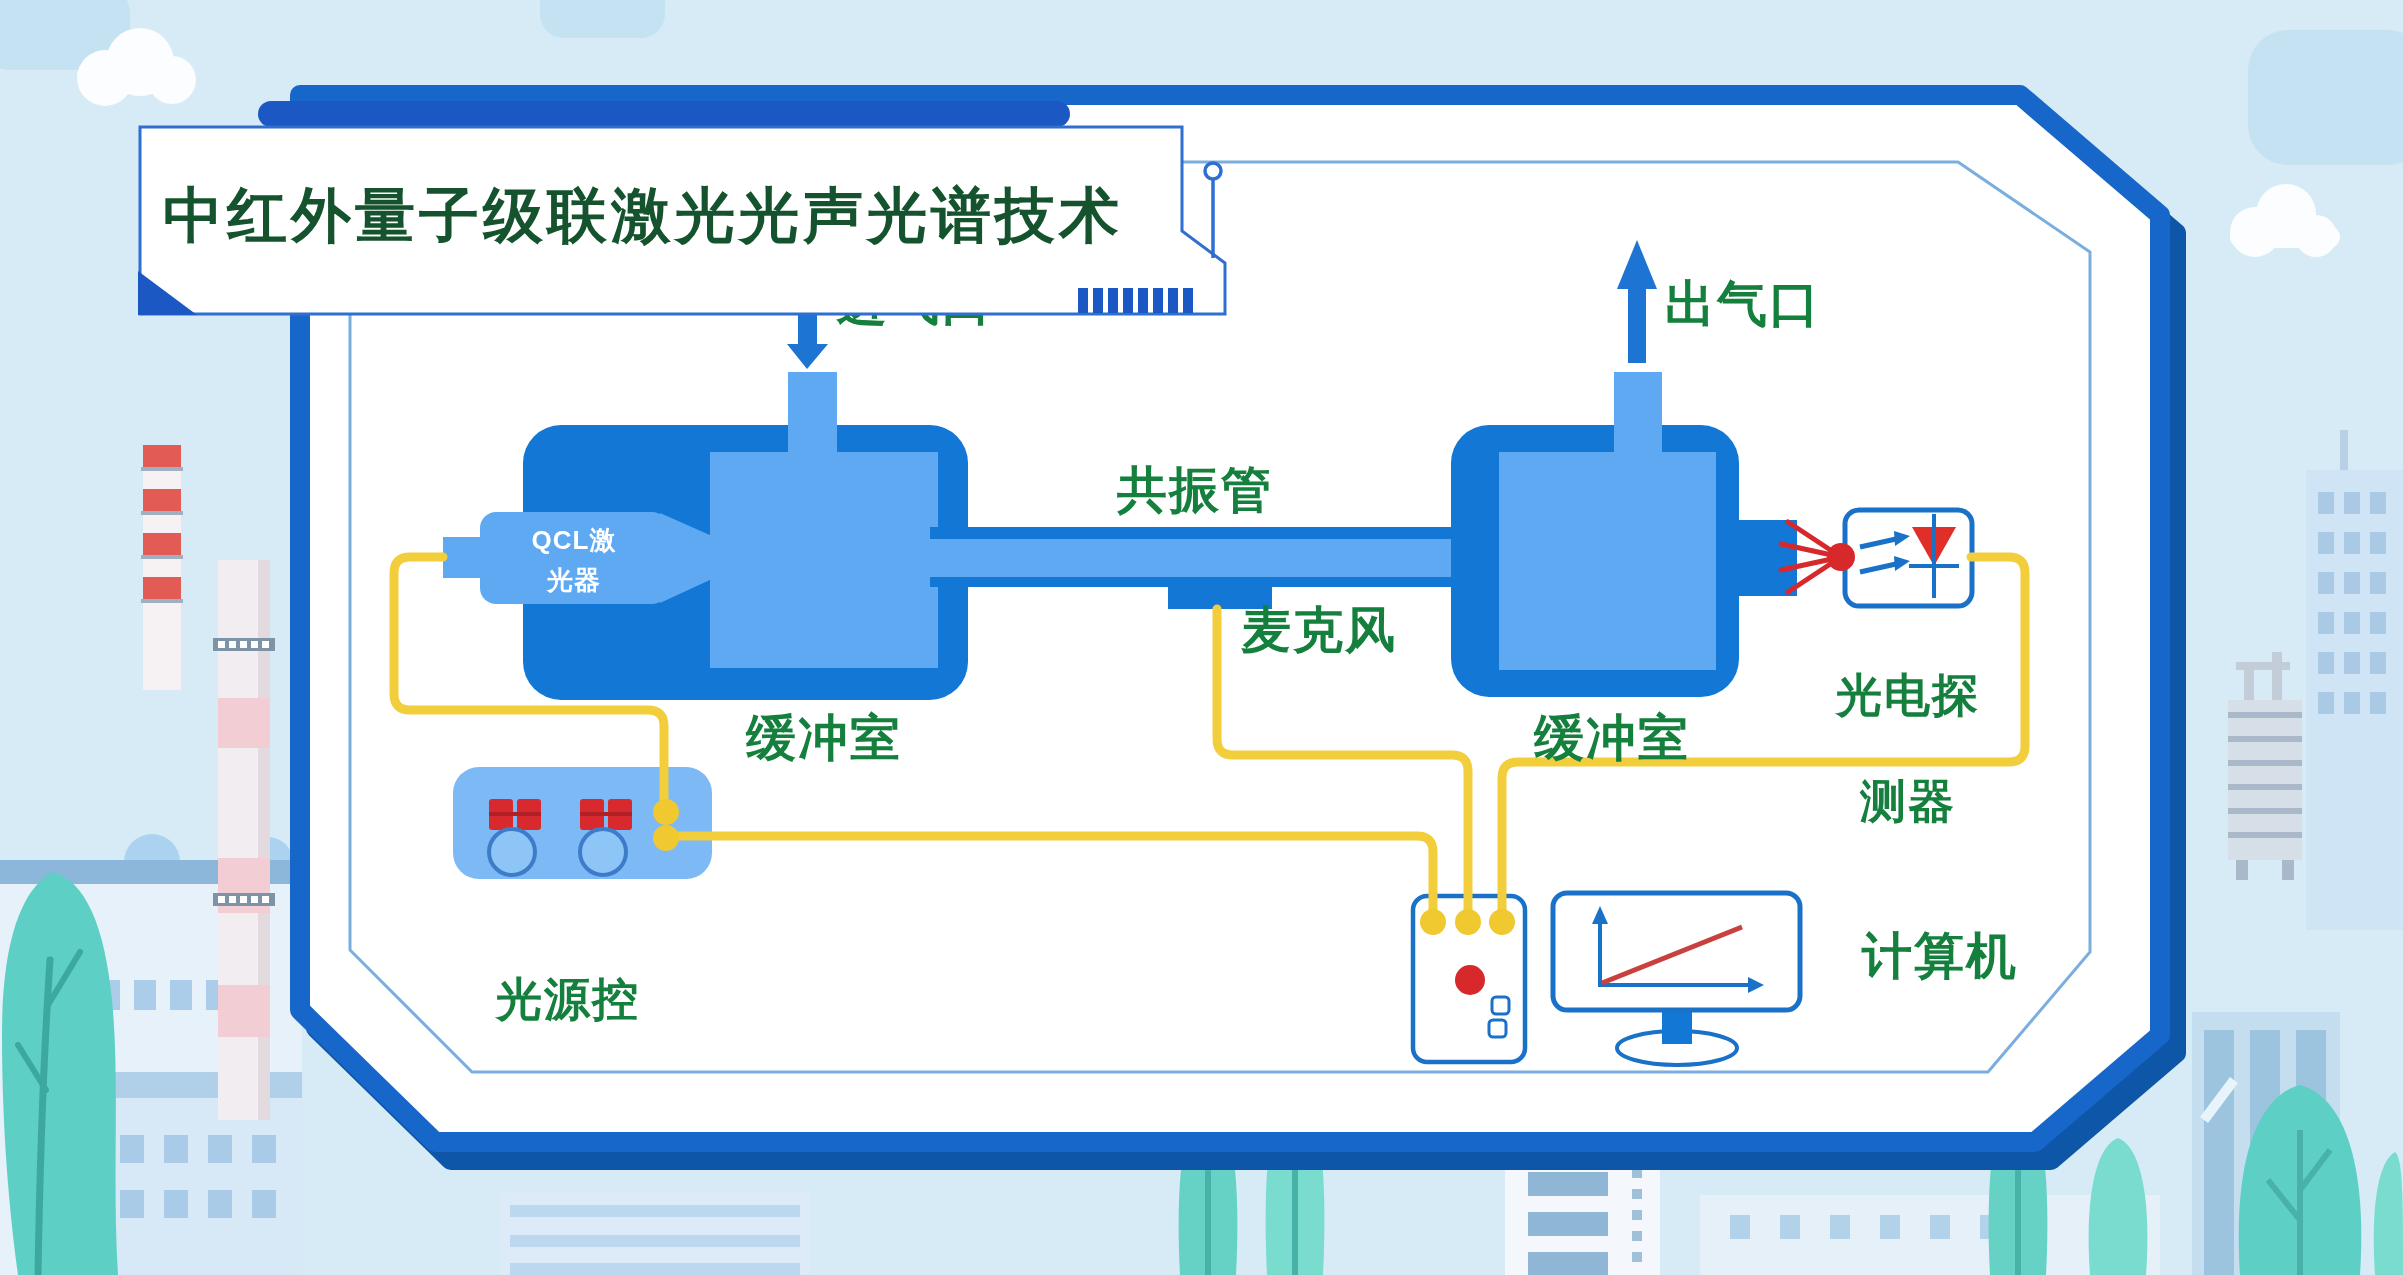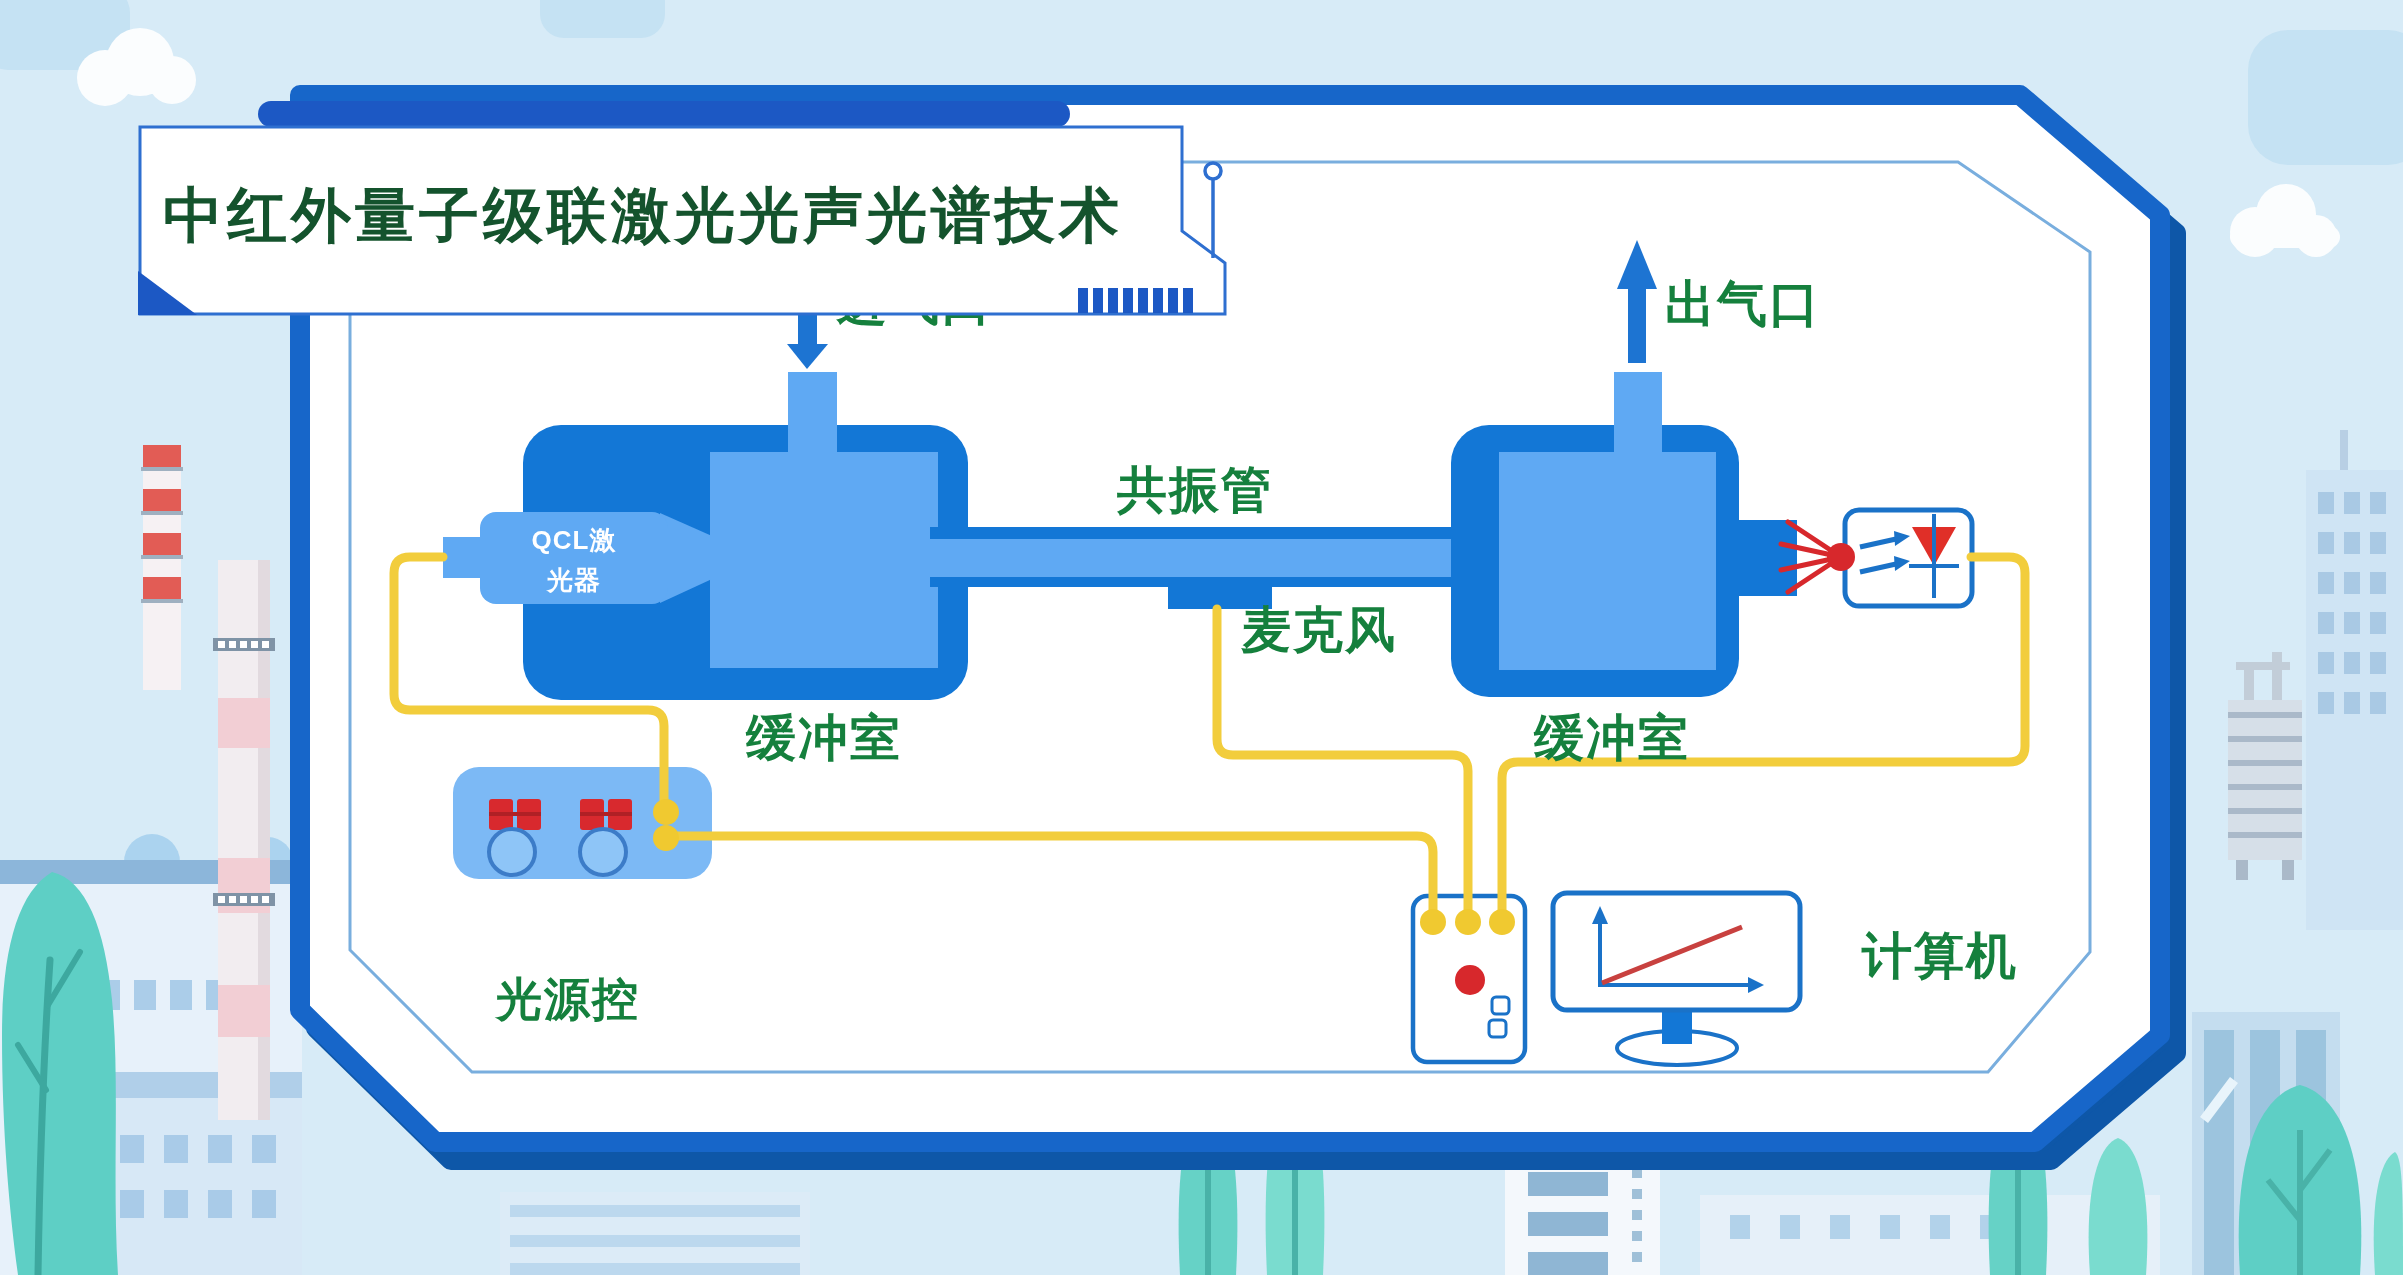--- a/index.html
+++ b/index.html
@@ -313,20 +313,24 @@
     </g>
   </svg>
 
   <div class="label-layer">
     <div class="lbl inlet-lbl" style="left:830px;top:274px;width:170px;">进气口</div>
     <div class="lbl" style="left:1658px;top:276px;width:170px;">出气口</div>
     <div class="lbl" style="left:1075px;top:462px;width:240px;">共振管</div>
     <div class="lbl" style="left:1234px;top:602px;width:170px;">麦克风</div>
     <div class="lbl" style="left:704px;top:710px;width:240px;">缓冲室</div>
     <div class="lbl" style="left:1492px;top:710px;width:240px;">缓冲室</div>
+    <div class="lbl small" style="left:1790px;top:616px;width:236px;">
+      <div>光电探</div>
+      <div>测器</div>
+    </div>
     <div class="lbl small" style="left:448px;top:920px;width:240px;">
       <div>光源控</div>
     </div>
     <div class="lbl" style="left:1845px;top:928px;width:190px;">计算机</div>
     <div class="qcl-text">
       <div>QCL激</div>
       <div>光器</div>
     </div>
   </div>
 

